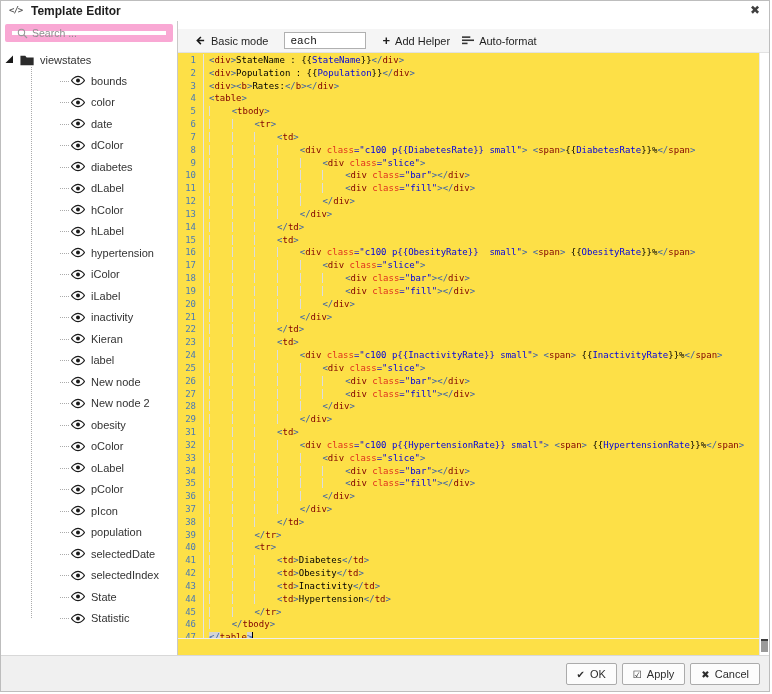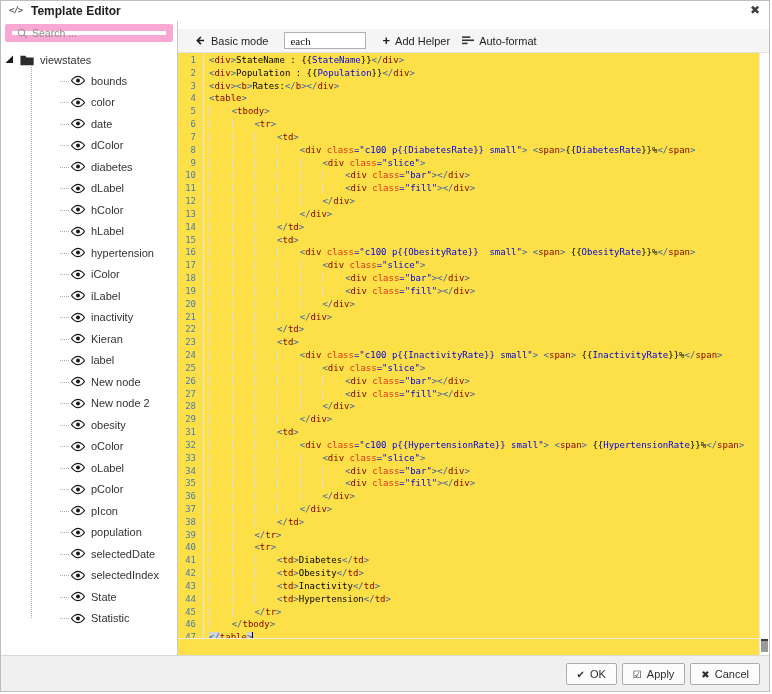--- a/index.html
+++ b/index.html
@@ -26,21 +26,21 @@
   .tree-children::before { content: ""; position: absolute; left: 30px; top: -3px; height: calc(100% - 8px); border-left: 1px dotted #ababab; }
   .tree-children li { position: relative; height: 21.5px; display: flex; align-items: center; gap: 6px; padding-left: 41px; }
   .tree-children li::before { content: ""; position: absolute; left: 30px; top: 50%; width: 9px; border-top: 1px dotted #ababab; }
   .tlabel { white-space: nowrap; }
 
   
   .main { flex: 1; display: flex; flex-direction: column; background: #fff; min-width: 0; margin-top: 8px; }
   .toolbar { height: 24px; background: #f5f5f5; border-bottom: 1px solid #e2e2e2; display: flex; align-items: center; padding-left: 10px; }
   .tbtn { display: flex; align-items: center; gap: 5px; font-size: 11px; color: #1f1f1f; background: none; border: none; cursor: pointer; padding: 0 6px; height: 100%; font-family: "Liberation Sans", sans-serif; }
   .plus { font-size: 13px; font-weight: bold; line-height: 1; }
-  .helper-input { width: 82px; height: 17px; border: 1px solid #b0b0b0; font-size: 11px; padding: 0 5px; margin: 0 10px; outline: none; font-family: Liberation Serif, serif; color: #111; }
+  .helper-input { width: 82px; height: 17px; border: 1px solid #b0b0b0; font-size: 11px; padding: 0 5px; margin: 0 10px; outline: none; font-family: Liberation Mono, monospace; color: #111; }
 
   
   .editor { flex: 1; position: relative; overflow: hidden; background: #fde047; }
   #code-lines { position: absolute; top: 1px; left: 0; right: 10px; bottom: 16px; overflow: hidden; }
   .cl { height: 12.83px; line-height: 12.83px; white-space: pre; font-family: "DejaVu Sans Mono", monospace; font-size: 9px; color: var(--c-code_text); }
   .ln { display: inline-block; width: 26px; text-align: right; padding-right: 7px; margin-right: 5px; border-right: 1px solid #e4e4e4; color: var(--c-line_number); }
   .ct { white-space: pre; }
   .st { color: var(--c-tag); }
   .sa { color: var(--c-attr); }
   .sv { color: var(--c-value); }

